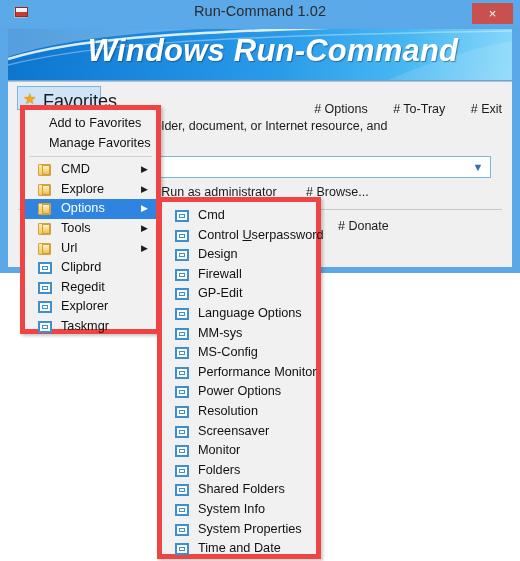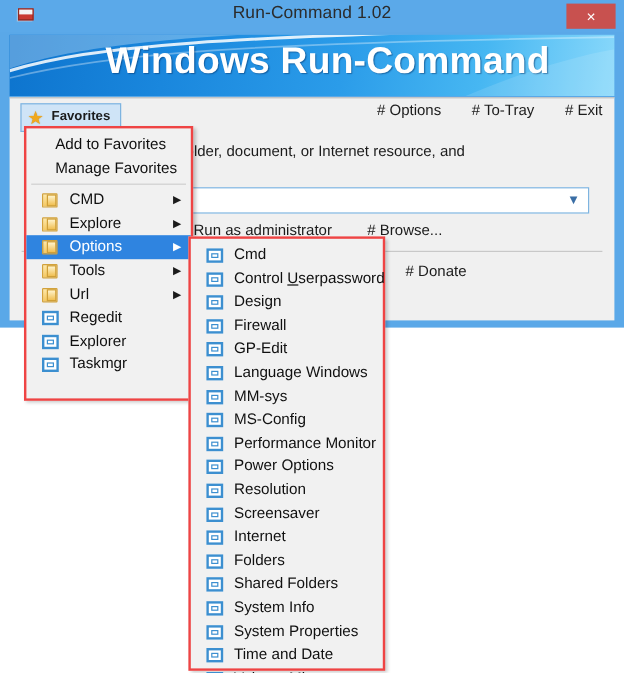--- a/index.html
+++ b/index.html
@@ -99,20 +99,21 @@
   }
   .banner svg { position: absolute; left: 0; top: 0; }
   .banner-title {
     position: absolute;
     left: 0;
     top: 4px;
     width: 504px;
     text-align: center;
     font-size: 31px;
     font-weight: bold;
+    font-style: italic;
     color: #ffffff;
     text-shadow: 1px 1px 1px rgba(0,40,90,0.45);
     letter-spacing: 0.2px;
     padding-left: 26px;
     box-sizing: border-box;
   }
 
   
   .client {
     position: absolute;
@@ -144,29 +145,28 @@
     height: 15px;
     color: #f0a81e;
     font-size: 15px;
     line-height: 15px;
     text-shadow: 0 0 1px #b97b00;
   }
   .fav-label {
     position: absolute;
     left: 25px;
     top: 4px;
-    font-size: 11px;
+    font-size: 18px;
     color: #1b1b1b;
-    font-weight: bold;
   }
 
   .toolbar-right {
     position: absolute;
     right: 10px;
-    top: 3px;
+    top: 20px;
     font-size: 12.5px;
     color: #1b1b1b;
   }
   .toolbar-right span {
     margin-left: 22px;
     cursor: pointer;
   }
 
   .run-desc {
     position: absolute;
@@ -241,21 +241,21 @@
     color: rgba(110,175,120,0.30);
     letter-spacing: -1px;
     pointer-events: none;
     z-index: 5;
   }
 
   
   .menu {
     position: absolute;
     background: #f1f1f1;
-    border: 2px solid #ef4444;
+    border: 5px solid #ef4444;
     box-shadow: 2px 2px 3px rgba(0,0,0,0.22);
     box-sizing: border-box;
     z-index: 20;
   }
   #menu-favorites { left: 20px; top: 105px; width: 141px; height: 229px; }
   #menu-system    { left: 157px; top: 197px; width: 164px; height: 362px; }
 
   .menu-item {
     position: relative;
     height: 19.6px;
@@ -447,20 +447,24 @@
       <span class="ico-folder">
           <span class="f-back"></span>
           <span class="f-front"></span>
         </span>
       <span>Url</span>
       <span class="submenu-arrow">▶</span>
     </div>
 
     <div class="menu-item">
       <span class="ico-win"></span>
+      <span>Clipbrd</span>
+    </div>
+    <div class="menu-item">
+      <span class="ico-win"></span>
       <span>Regedit</span>
     </div>
     <div class="menu-item">
       <span class="ico-win"></span>
       <span>Explorer</span>
     </div>
     <div class="menu-item">
       <span class="ico-win"></span>
       <span>Taskmgr</span>
     </div>
@@ -484,21 +488,21 @@
     <div class="menu-item">
       <span class="ico-win"></span>
       <span>Firewall</span>
     </div>
     <div class="menu-item">
       <span class="ico-win"></span>
       <span>GP-Edit</span>
     </div>
     <div class="menu-item">
       <span class="ico-win"></span>
-      <span>Language Windows</span>
+      <span>Language Options</span>
     </div>
     <div class="menu-item">
       <span class="ico-win"></span>
       <span>MM-sys</span>
     </div>
     <div class="menu-item">
       <span class="ico-win"></span>
       <span>MS-Config</span>
     </div>
     <div class="menu-item">
@@ -512,21 +516,21 @@
     <div class="menu-item">
       <span class="ico-win"></span>
       <span>Resolution</span>
     </div>
     <div class="menu-item">
       <span class="ico-win"></span>
       <span>Screensaver</span>
     </div>
     <div class="menu-item">
       <span class="ico-win"></span>
-      <span>Internet</span>
+      <span>Monitor</span>
     </div>
     <div class="menu-item">
       <span class="ico-win"></span>
       <span>Folders</span>
     </div>
     <div class="menu-item">
       <span class="ico-win"></span>
       <span>Shared Folders</span>
     </div>
     <div class="menu-item">

